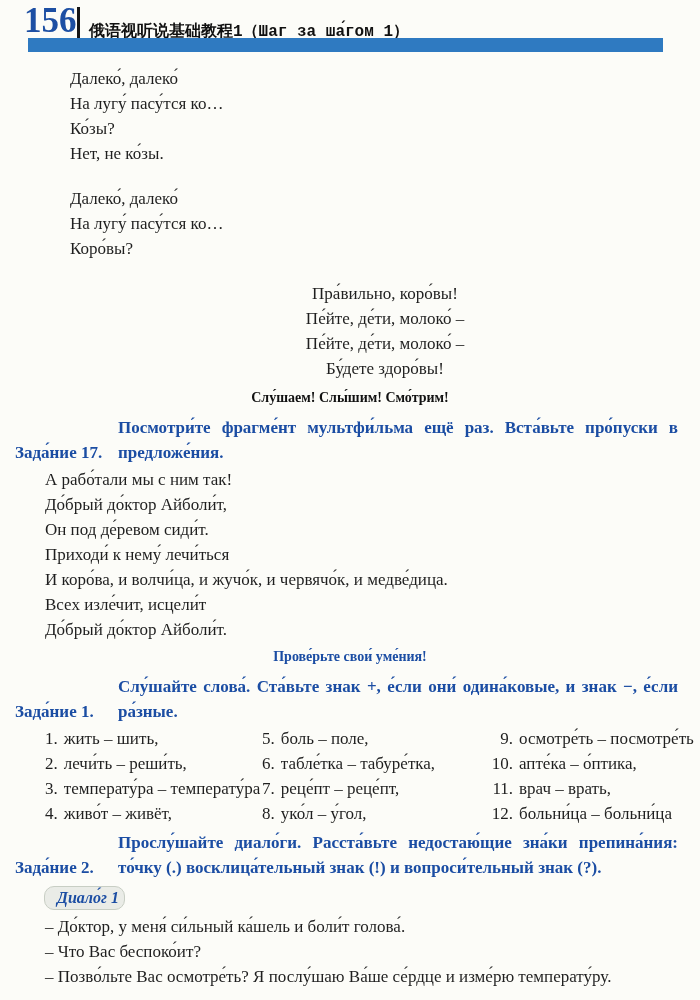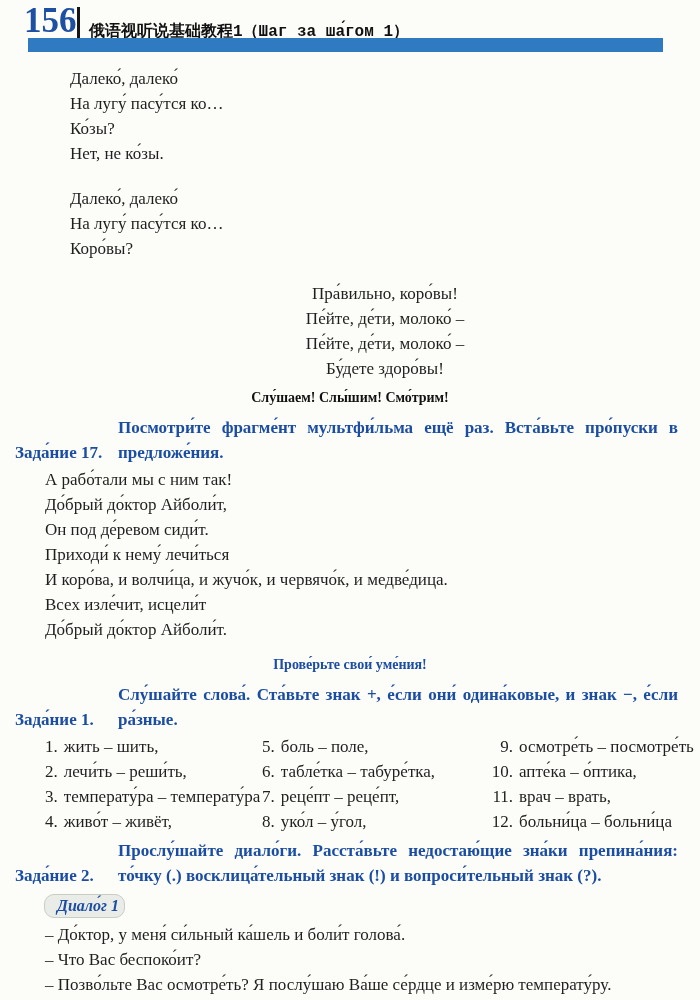--- a/index.html
+++ b/index.html
@@ -21,21 +21,21 @@
   }
   .blue-bar{position:absolute;left:28px;top:38px;width:635px;height:14px;background:#2f7ac1;}
   
   .content{padding-top:12px;}
   .stanza{margin:0 0 20px 70px;}
   .stanza.last{margin-bottom:4px;text-align:center;}
   .poem-line,.dialog-line,.task,.pair{white-space:nowrap;}
   .center-head{
     text-align:center;font-weight:bold;font-size:14px;margin:4px 0 0 0;line-height:26px;color:#111;
   }
-  .center-head.blue{color:#1b4da3;margin-top:10px;}
+  .center-head.blue{color:#1b4da3;margin-top:2px;}
   .task{
     display:flex;margin:4px 22px 0 15px;color:#1b4da3;font-weight:bold;white-space:normal;align-items:flex-end;
   }
   .task-label{flex:0 0 103px;white-space:nowrap;}
   .task-text{flex:1;text-align:justify;}
   .poem{margin:2px 0 0 45px;}
   .check{margin-top:2px;}
   .pairs{display:flex;margin:2px 0 0 45px;gap:12px;}
   .pairs .col-1{width:205px;}
   .pairs .col-2{width:215px;}

